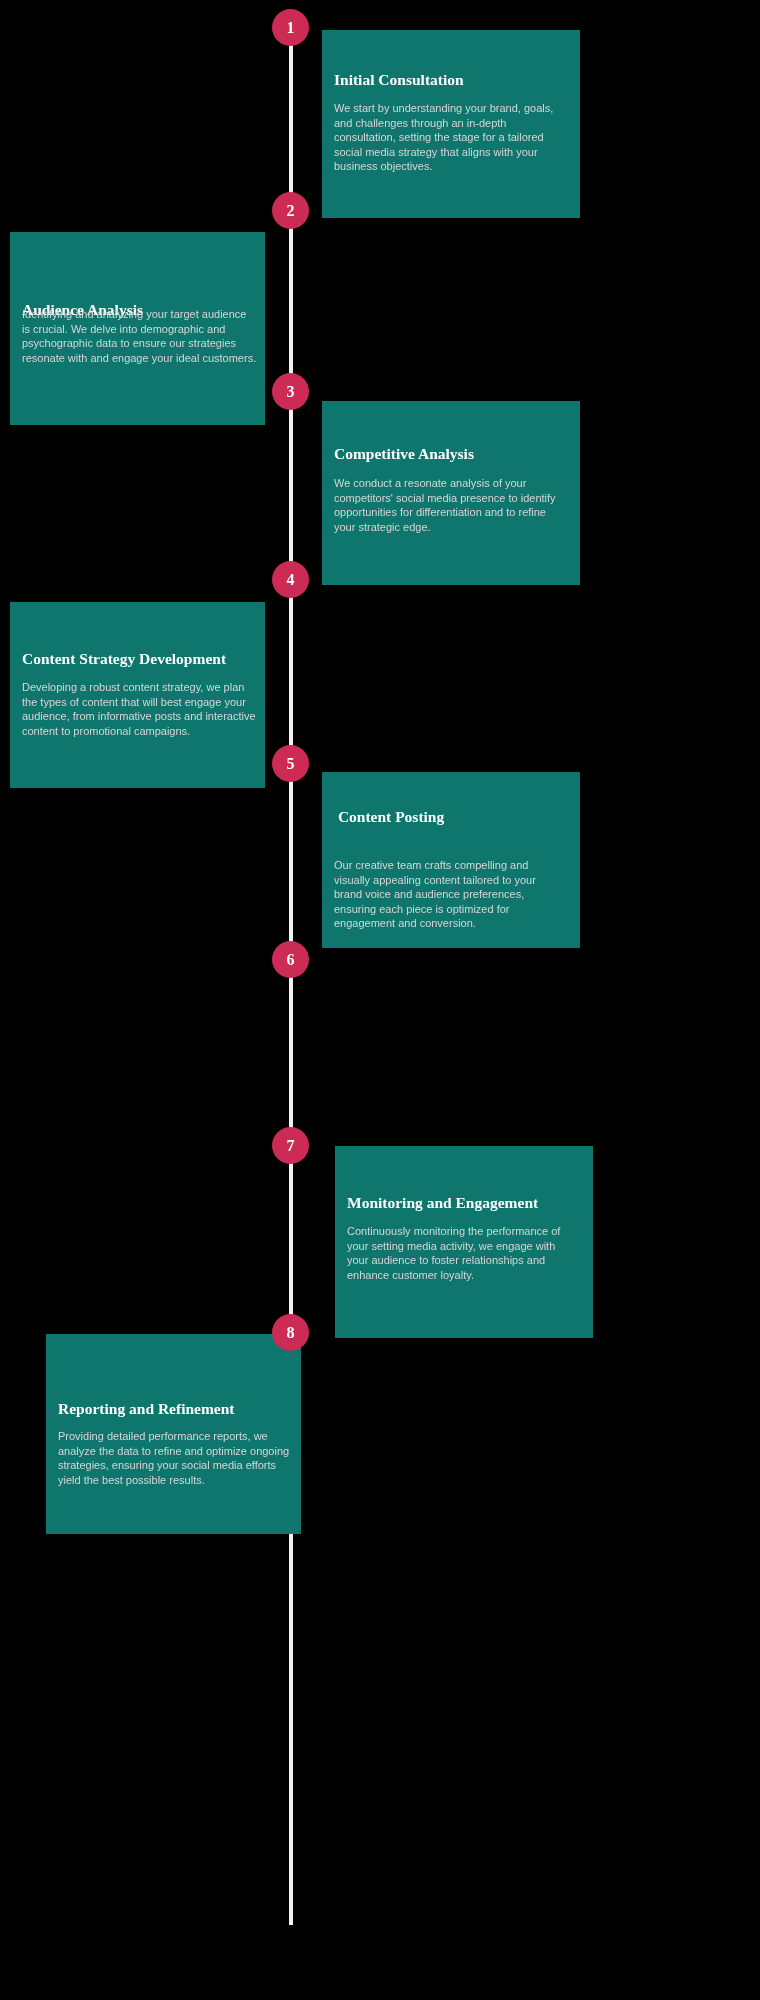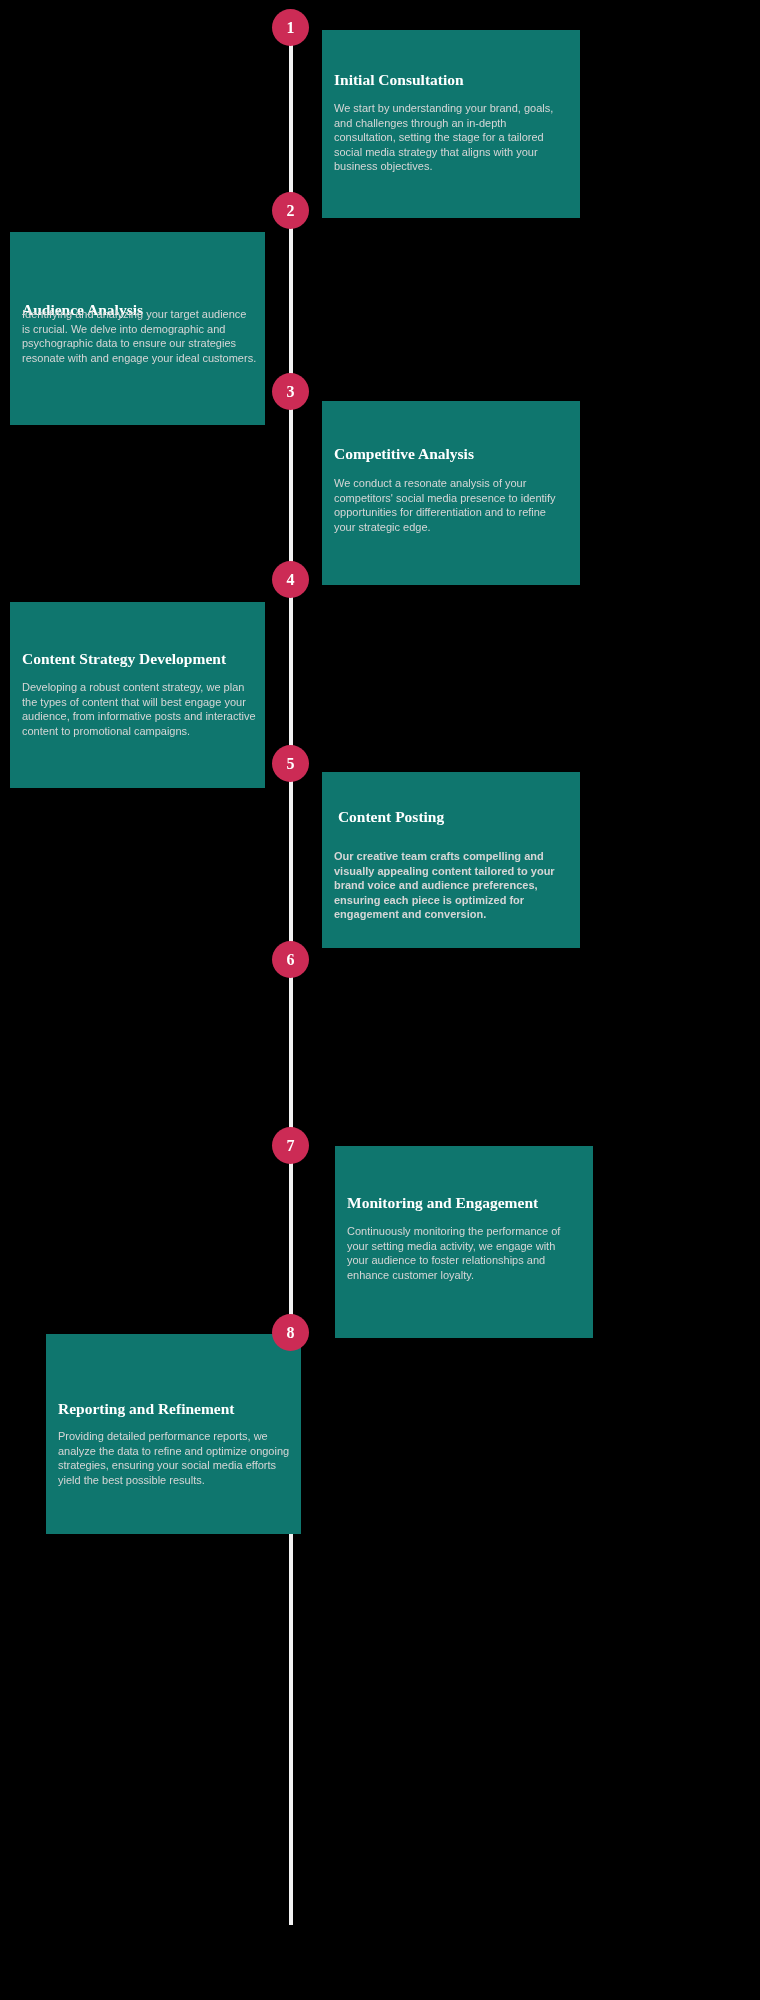--- a/index.html
+++ b/index.html
@@ -92,21 +92,21 @@
   .c3 { top:401px;  height:184px; }
   .c3 .card-title { position:absolute; left:12px; top:44px; }
   .c3 .card-body  { position:absolute; left:12px; top:75px; width:232px; }
 
   .c4 { top:602px;  height:186px; }
   .c4 .card-title { position:absolute; left:12px; top:48px; }
   .c4 .card-body  { position:absolute; left:12px; top:78px; width:235px; }
 
   .c5 { top:772px;  height:176px; }
   .c5 .card-title { position:absolute; left:12px; top:36px; }
-  .c5 .card-body  { position:absolute; left:12px; top:77px; width:232px;font-weight:bold; }
+  .c5 .card-body  { position:absolute; left:12px; top:86px; width:232px; }
 
   .c6 { top:958px;  height:188px; }
   .c6 .card-title { position:absolute; left:12px; top:50px; }
   .c6 .card-body  { position:absolute; left:12px; top:79px; width:235px; }
 
   .c7 { top:1146px; height:192px;margin-left:13px; }
   .c7 .card-title { position:absolute; left:12px; top:48px; }
   .c7 .card-body  { position:absolute; left:12px; top:78px; width:232px; }
 
   .c8 { top:1334px; height:200px;margin-left:36px; }

